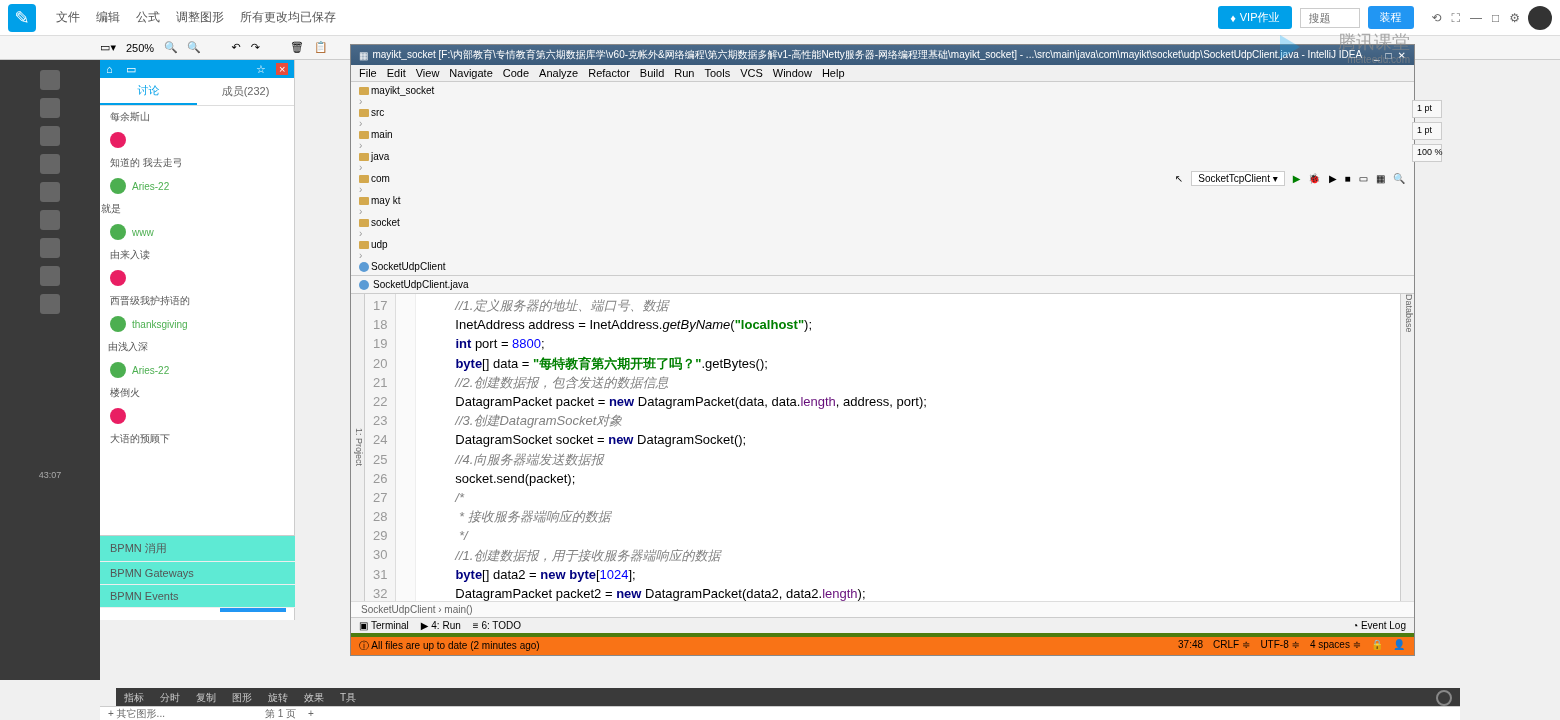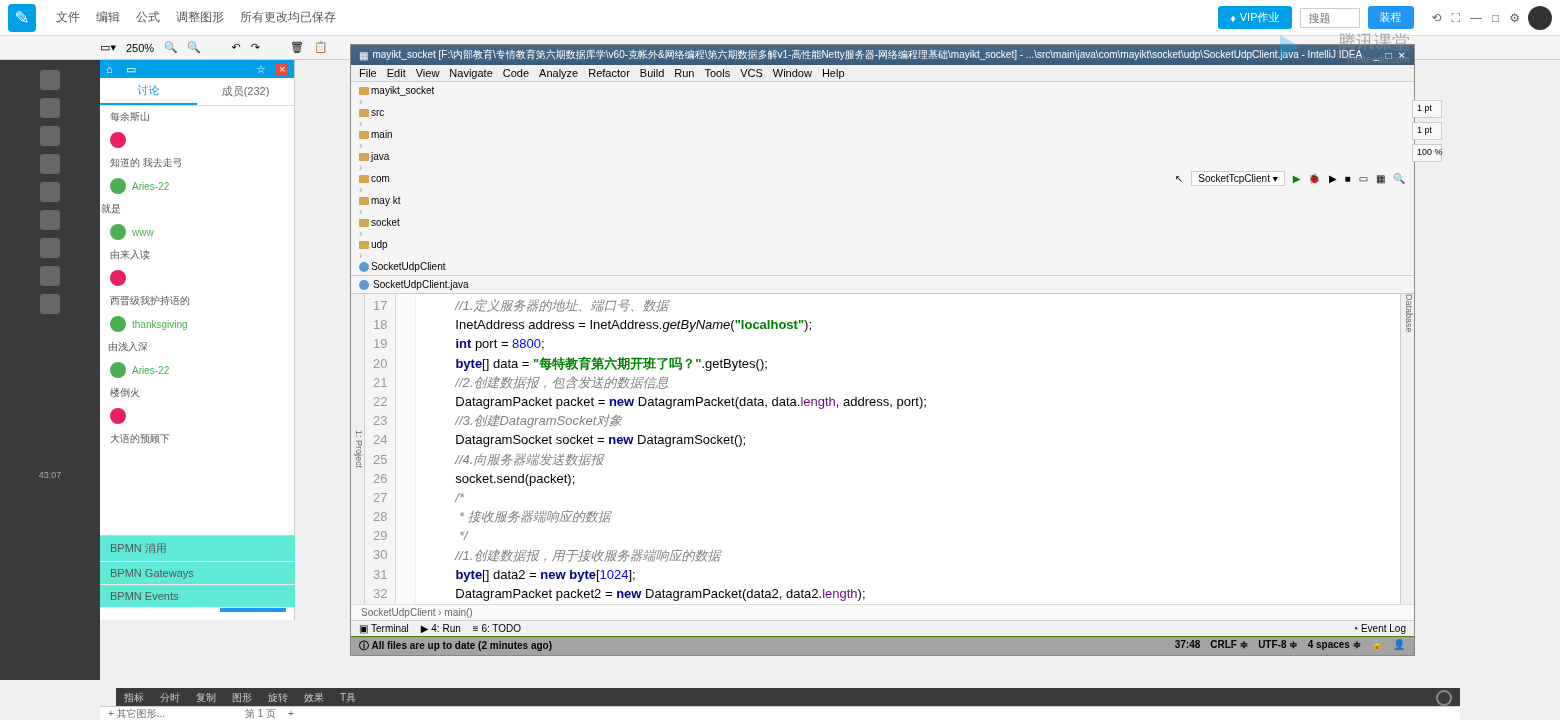--- a/index.html
+++ b/index.html
@@ -69,21 +69,21 @@
 
 .kw { color: #000080; font-weight: bold; }
 .str { color: #008000; font-weight: bold; }
 .cmt { color: #808080; font-style: italic; }
 .num { color: #0000ff; }
 .fld { color: #660e7a; }
 .mth { font-style: italic; }
 
 .ide-crumb2 { padding: 2px 10px; font-size: 10px; color: #666; background: #fafafa; border-top: 1px solid #ddd; }
 .ide-bottom-tabs { background: #f0f0f0; padding: 2px 8px; font-size: 10px; display: flex; gap: 12px; border-top: 1px solid #ccc; align-items: center; }
-.ide-status { background: #a3a3a3; padding: 2px 8px; font-size: 10px; display: flex; border-top: 1px solid #4d7c0f; font-weight: bold; }
+.ide-status { background: #f97316; padding: 2px 8px; font-size: 10px; display: flex; border-top: 4px solid #4d7c0f; }
 .ide-status-right { margin-left: auto; display: flex; gap: 10px; }
 
 
 .right-panels { position: absolute; right: 118px; top: 100px; width: 30px; display: flex; flex-direction: column; gap: 4px; }
 .right-panel-item { background: #f8f8f8; border: 1px solid #ccc; padding: 2px 4px; font-size: 9px; height: 18px; white-space: nowrap; }
 
 
 .taskbar { position: absolute; left: 116px; bottom: 12px; right: 100px; height: 20px; background: #3a3a3a; display: flex; align-items: center; padding: 0 8px; gap: 16px; }
 .taskbar-item { color: #ccc; font-size: 10px; }
 .power-icon { margin-left: auto; width: 16px; height: 16px; border: 2px solid #888; border-radius: 50%; position: relative; }
@@ -357,19 +357,19 @@
     <span class="taskbar-item">复制</span>
     <span class="taskbar-item">图形</span>
     <span class="taskbar-item">旋转</span>
     <span class="taskbar-item">效果</span>
     <span class="taskbar-item">T具</span>
     <div class="power-icon"></div>
 </div>
 
 <div class="page-bar">
   <span>+ 其它图形...</span>
-  <span style="margin-left:68px">第 1 页</span>
+  <span style="margin-left:88px">第 1 页</span>
   <span>+</span>
 </div>
 
 <div class="play-overlay"></div>
 <div class="watermark">腾讯课堂</div>
 <div class="watermark-sub">meiteedu.com</div>
 
 </body></html>

